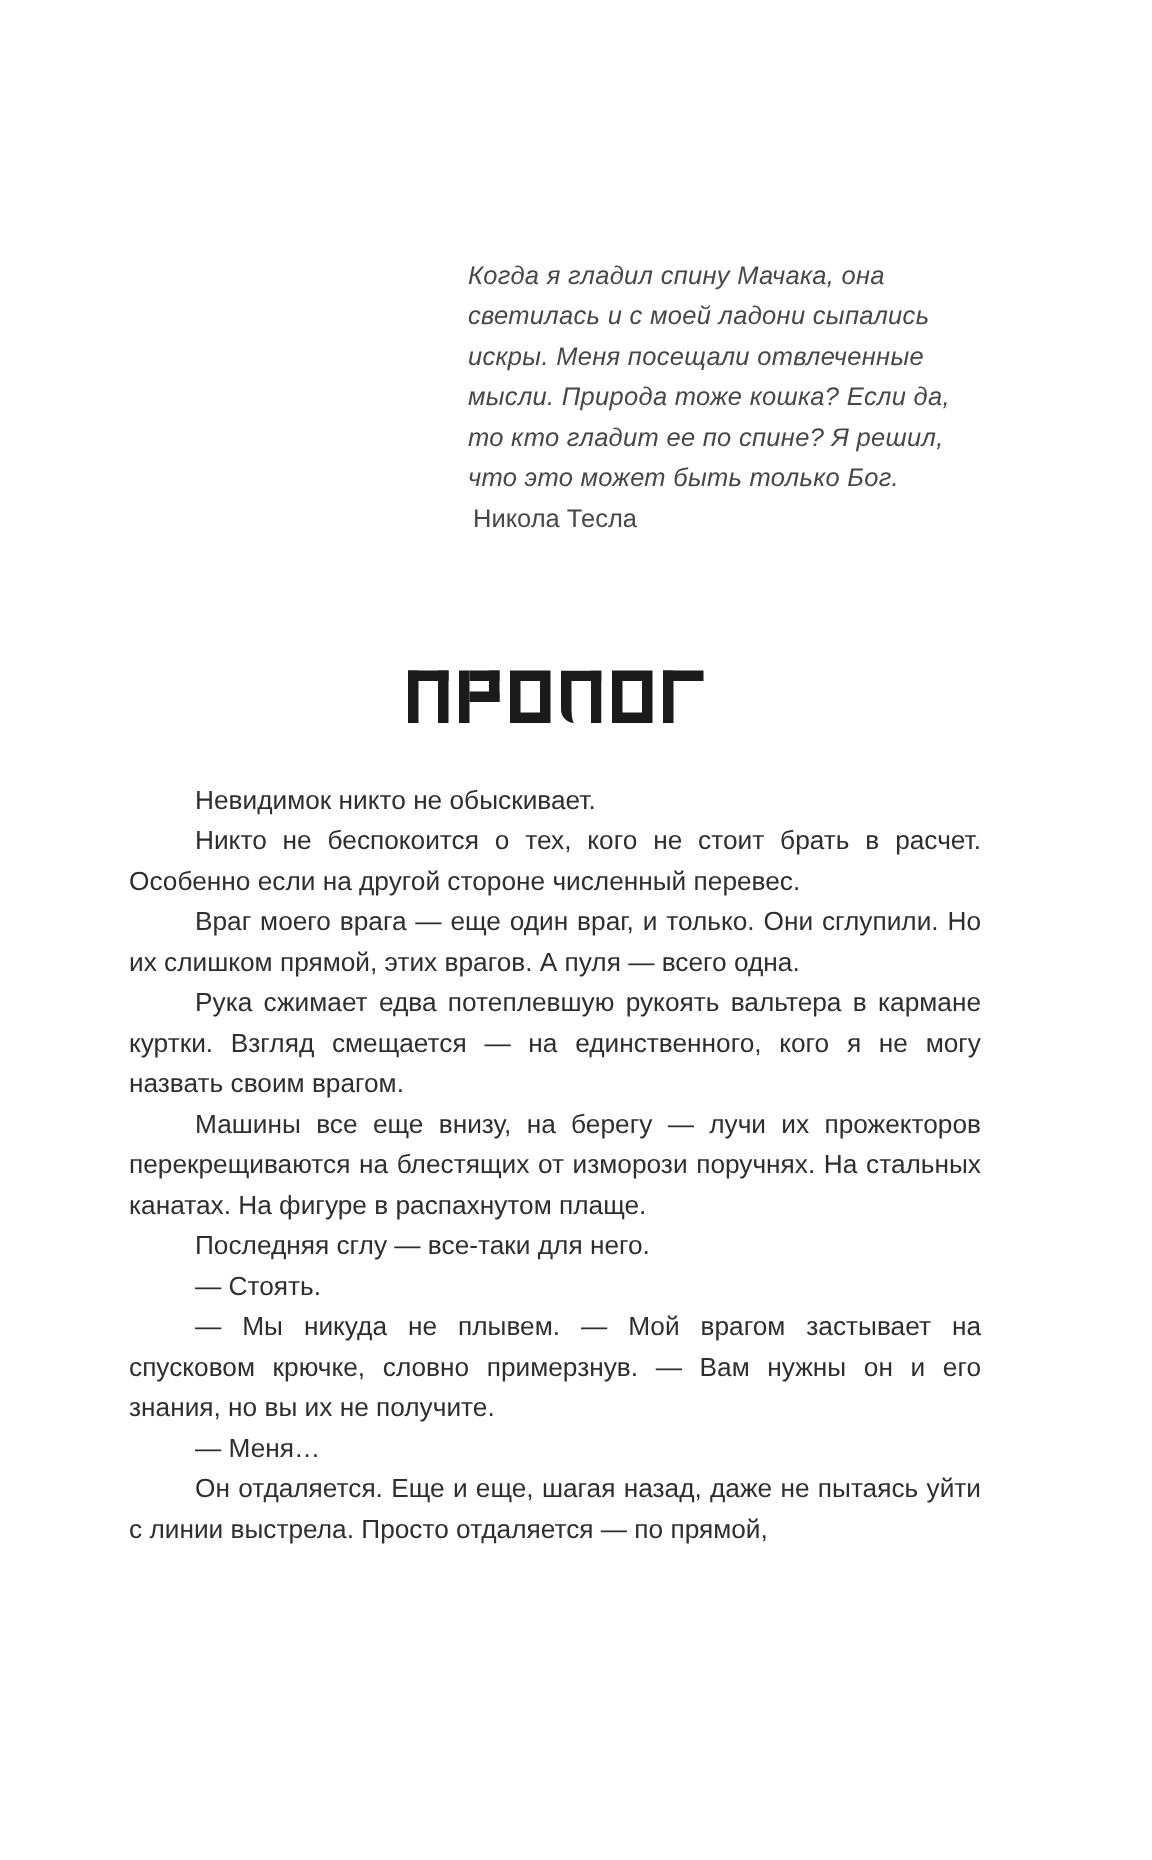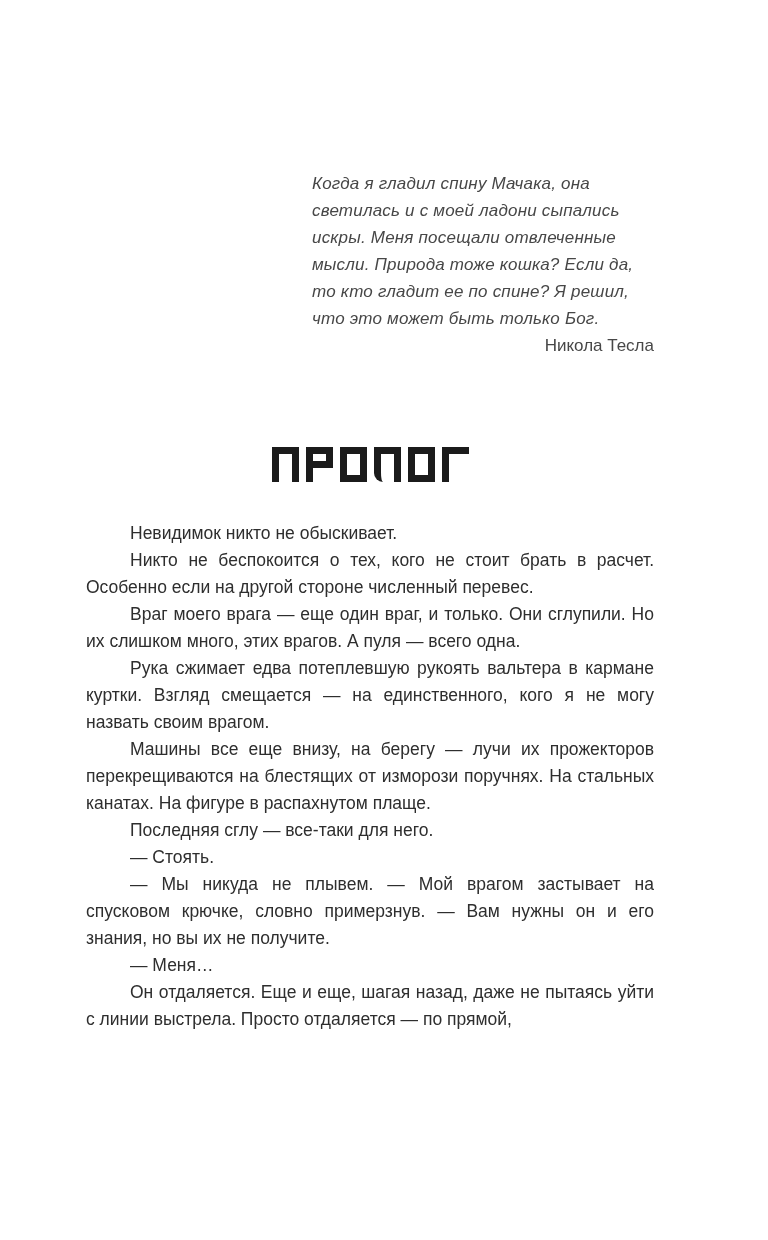--- a/index.html
+++ b/index.html
@@ -25,21 +25,21 @@
     font-style: italic;
     font-size: 17px;
     line-height: 27px;
     letter-spacing: 0.2px;
     color: var(--epigraph-text, #4a4a4a);
     text-align: left;
   }
   .epigraph-attribution {
     margin-top: 0;
     width: 100%;
-    text-align: right;
+    text-align: center;
     font-size: 17px;
     line-height: 27px;
     color: var(--epigraph-text, #4a4a4a);
   }
 
   
   .chapter-heading {
     position: absolute;
     left: 86px;
     top: 447px;
@@ -112,21 +112,21 @@
       <span class="glyph g-top g-left g-right g-bottom"></span>
       <span class="glyph g-top g-left"></span>
     </div>
 
   <div class="body-text">
 
       <p>Невидимок никто не обыскивает.</p>
 
       <p>Никто не беспокоится о тех, кого не стоит брать в рас­чет. Особенно если на другой стороне численный перевес.</p>
 
-      <p>Враг моего врага — еще один враг, и только. Они сглу­пили. Но их слишком много, этих врагов. А пуля — всего одна.</p>
+      <p>Враг моего врага — еще один враг, и только. Они сглу­пили. Но их слишком прямой, этих врагов. А пуля — всего одна.</p>
 
       <p>Рука сжимает едва потеплевшую рукоять вальтера в кармане куртки. Взгляд смещается — на единственного, кого я не могу назвать своим врагом.</p>
 
       <p>Машины все еще внизу, на берегу — лучи их прожекто­ров перекрещиваются на блестящих от изморози поручнях. На стальных канатах. На фигуре в распахнутом плаще.</p>
 
       <p>Последняя сглу — все-таки для него.</p>
 
       <p>— Стоять.</p>
 
 

